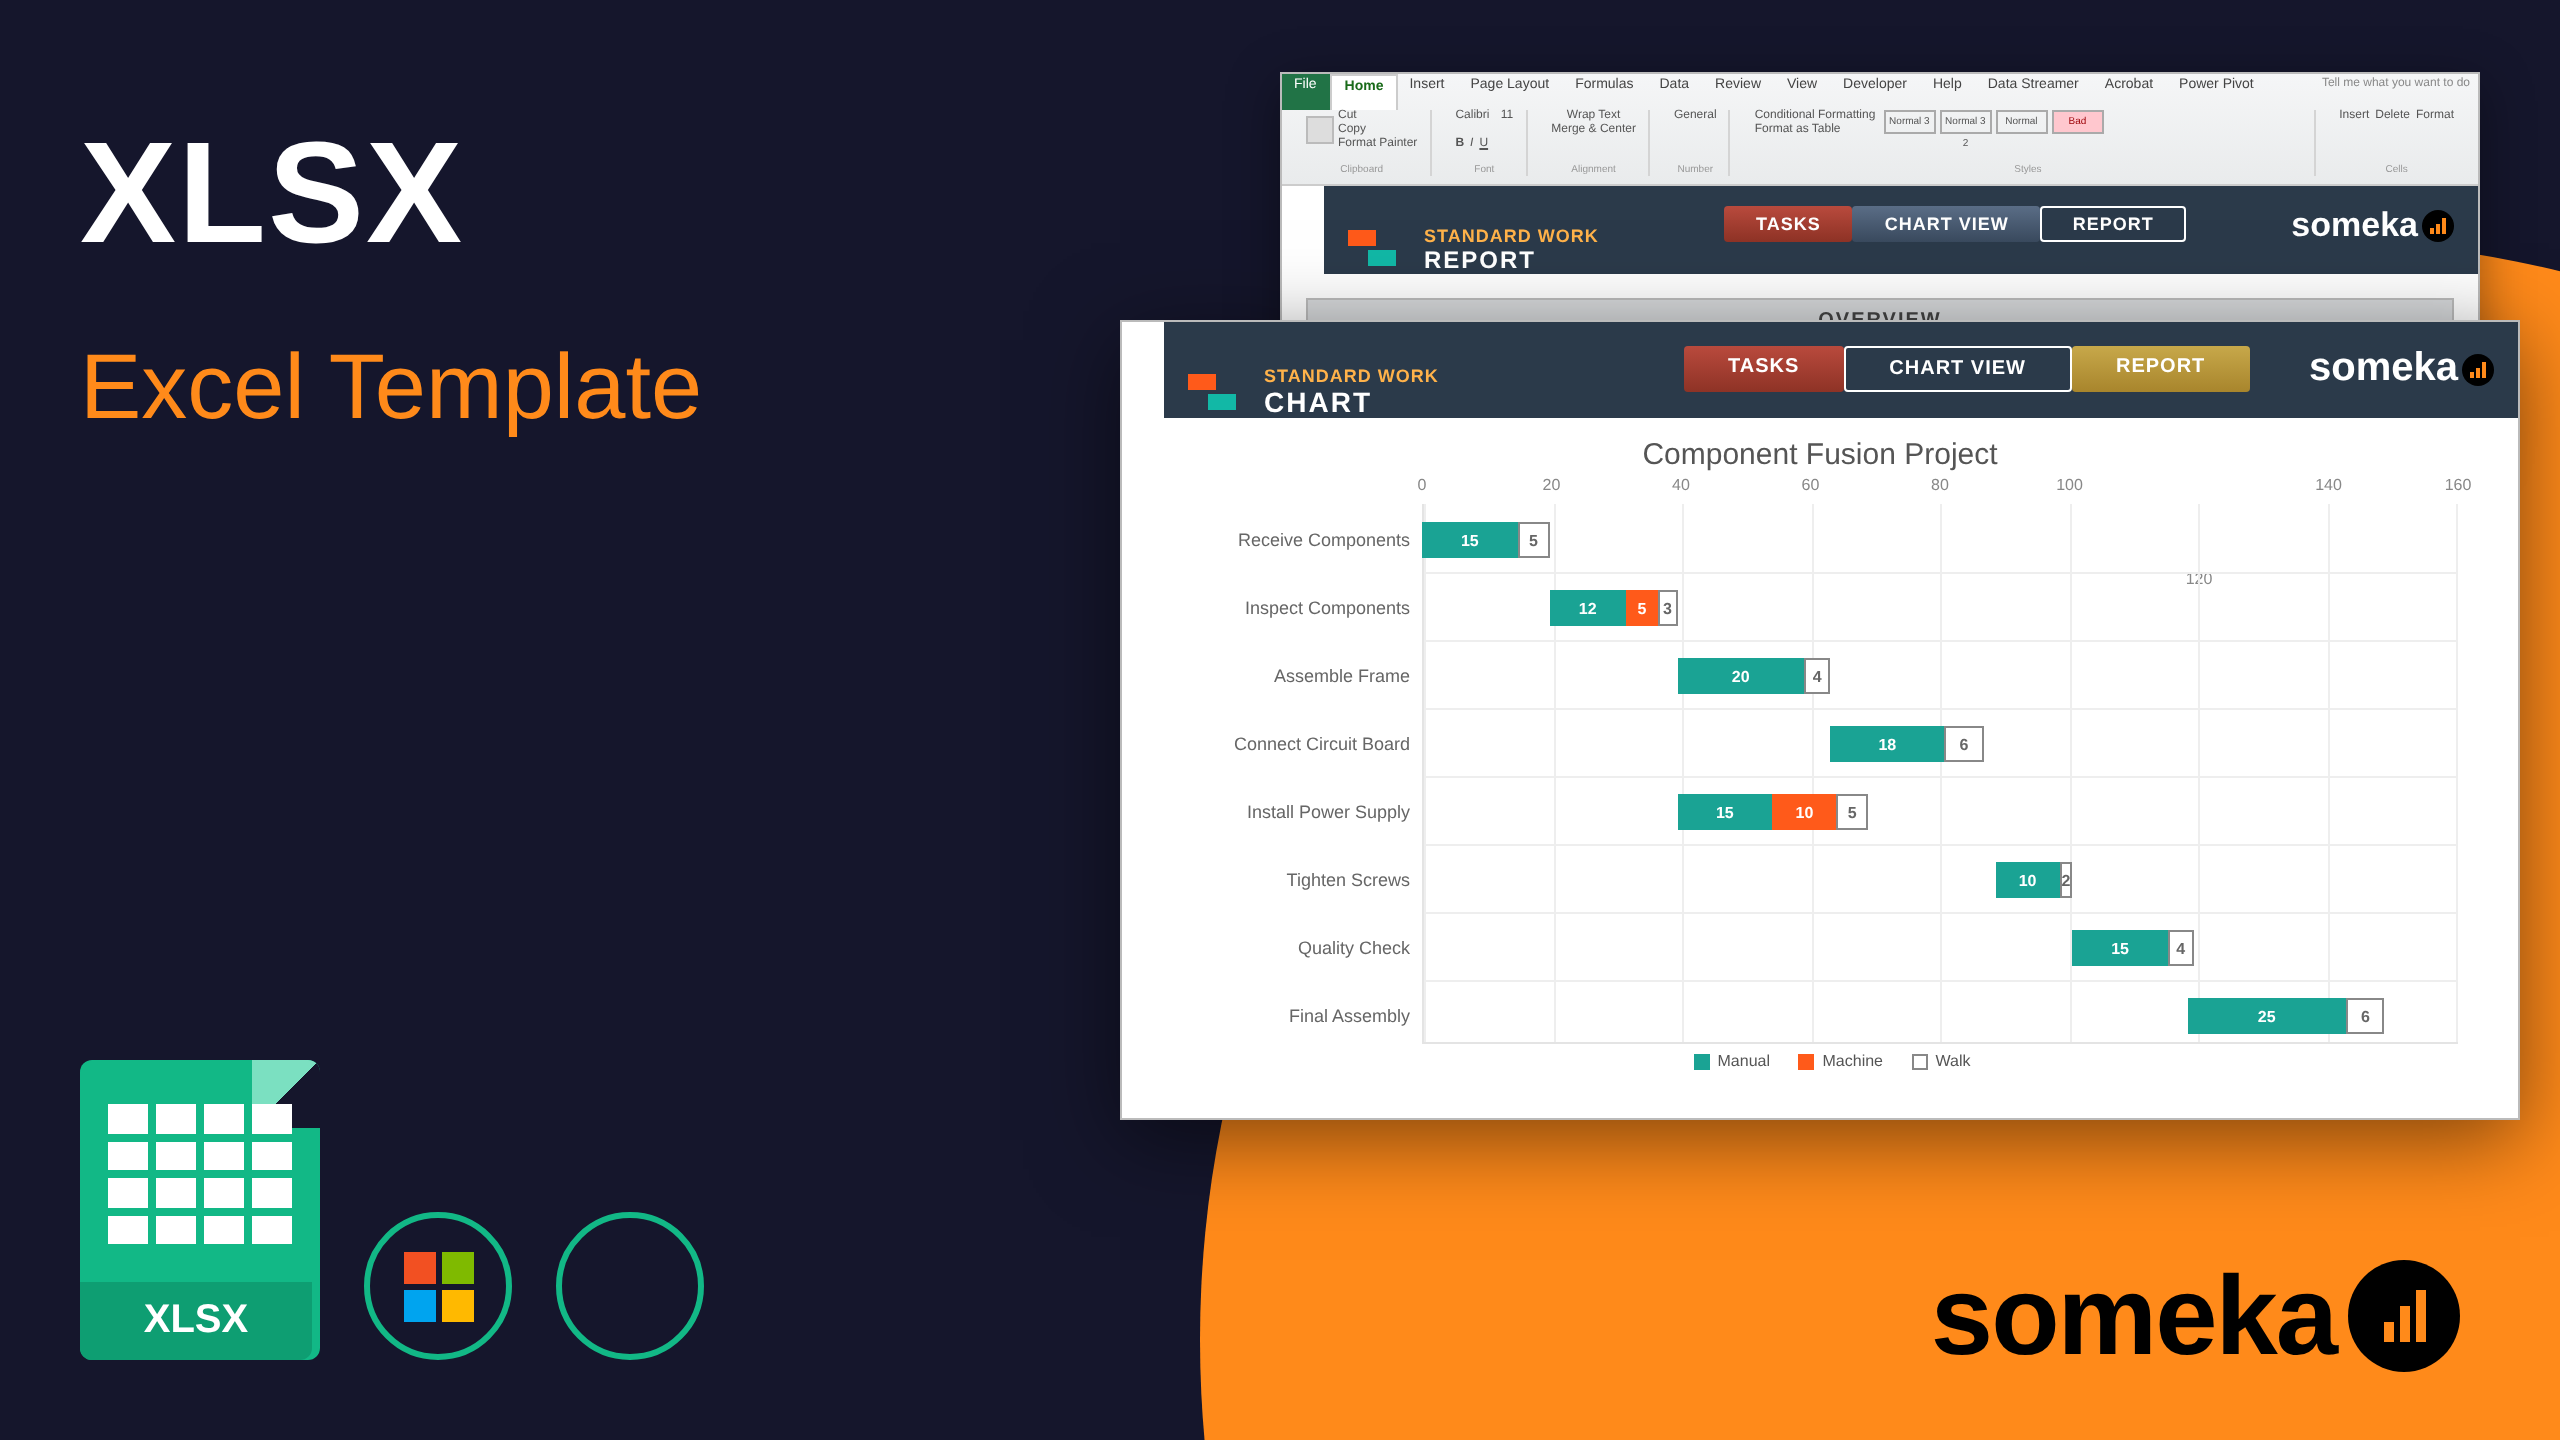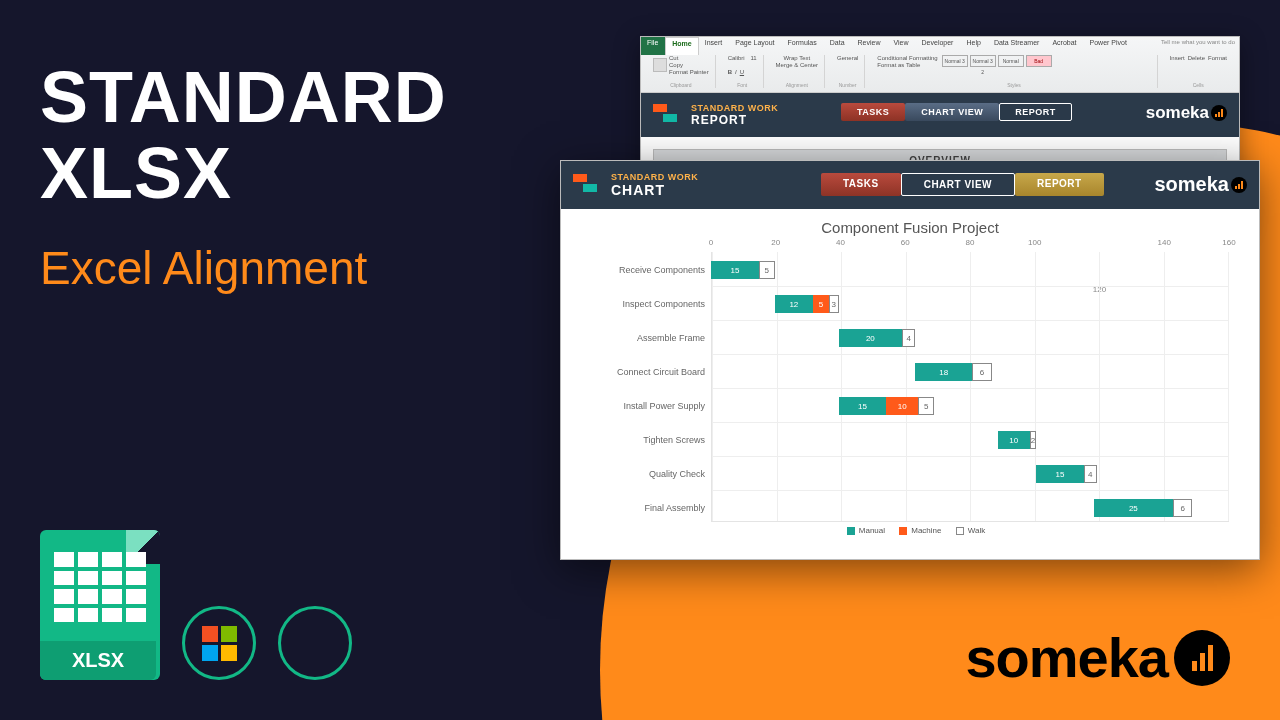--- a/index.html
+++ b/index.html
@@ -47,21 +47,21 @@
   .ribbon-tell { position:absolute; top:2px; right:4px; font-size:6px; color:#888;}
   .ribbon-body { position:absolute; top:18px; left:6px; right:6px; bottom:4px; font-size:6px; color:#555; display:flex; gap:6px;}
   .rgroup{ border-right:1px solid #d4d4d4; padding:0 6px; display:flex; flex-direction:column; justify-content:space-between;}
   .rgroup .lbl{ text-align:center; color:#999; font-size:5px;}
   .rgroup .gicon{ width:14px;height:14px;background:#ddd;border:1px solid #bbb;}
   .rgroup .row{display:flex;gap:2px;align-items:center;}
   .styles-box{display:flex;gap:2px;}
   .styles-box div{width:26px;height:12px;border:1px solid #aaa;font-size:5px;text-align:center;line-height:11px;}
   .styles-box .bad{background:#ffc7ce;color:#9c0006;}
 
-  .sheet-header { height:44px; background:#2b3a4a; display:flex; align-items:center; padding:0 12px; gap:10px; position:relative;}
+  .sheet-header { height:44px; background:#2b3a4a; display:flex; align-items:flex-end; padding:0 12px; gap:10px; position:relative;margin-left:21px;}
   .sh-logo { width:28px; height:22px; }
   .sh-logo .a{width:14px;height:8px;background:#ff5a1a;margin-bottom:2px;}
   .sh-logo .b{width:14px;height:8px;background:#12b8a6;margin-left:10px;}
   .sh-title{ color:#ffb24a; font-size:9px; font-weight:600; letter-spacing:.5px;}
   .sh-sub{ color:#fff; font-size:12px; font-weight:700; letter-spacing:1px;}
   .sh-btns{ position:absolute; left:200px; top:10px; display:flex; }
   .sh-btn{ font-size:9px; color:#fff; padding:4px 16px; border-radius:2px; font-weight:600; letter-spacing:.5px;}
   .sh-btn.red{ background:linear-gradient(#b94a3d,#8e3326);}
   .sh-btn.blue{ background:linear-gradient(#5a6d86,#3a4a5e);}
   .sh-btn.outline{ background:transparent; border:1px solid #fff; padding:3px 15px;}
@@ -86,37 +86,36 @@
   .chart-title{ text-align:center; font-size:15px; color:#555; margin-bottom:2px;}
   .axis{ position:relative; height:14px; margin-left:130px; margin-right:10px; }
   .axis .tick{ position:absolute; top:0; font-size:8px; color:#888; transform:translateX(-50%);}
   .grid{ position:relative; margin-left:130px; margin-right:10px; height:270px; border:1px solid #e4e4e4; border-top:none;}
   .grid .vline{ position:absolute; top:0; bottom:0; width:1px; background:#eee;}
   .grid .hline{ position:absolute; left:0; right:0; height:1px; background:#eee;}
   .rows { position:absolute; left:20px; top:44px; width:640px; }
   .task-row{ height:34px; display:flex; align-items:center;}
   .task-label{ width:130px; text-align:right; font-size:9px; color:#666; padding-right:6px;}
   .bar-track{ position:relative; flex:1; height:18px;}
-  .seg{ position:absolute; top:0; height:18px; display:flex; align-items:center; justify-content:center; color:#fff; font-size:8px; font-weight:400;}
+  .seg{ position:absolute; top:0; height:18px; display:flex; align-items:center; justify-content:center; color:#fff; font-size:8px; font-weight:700;}
   .seg.manual{ background:#1aa394;}
   .seg.machine{ background:#ff5a1a;}
   .seg.walk{ background:#fff; border:1px solid #888; color:#666;}
   .legend{ text-align:center; font-size:8px; color:#555; margin-top:4px;}
   .legend .dot{ display:inline-block; width:8px; height:8px; margin:0 4px 0 12px; vertical-align:middle;}
   .legend .manual{ background:#1aa394;} .legend .machine{ background:#ff5a1a;} .legend .walk{ background:#fff; border:1px solid #888;}
 </style>
 </head>
 <body>
 
 <div class="arc"></div>
 
 <div class="title-block">
-  <div class="title-line">STANDARD</div>
   <div class="title-line">XLSX</div>
-  <div class="subtitle">Excel Alignment</div>
+  <div class="subtitle">Excel Template</div>
 </div>
 
 <div class="badges">
   <div class="xlsx-icon">
     <div class="xlsx-grid">
         <div></div>
         <div></div>
         <div></div>
         <div></div>
         <div></div>

